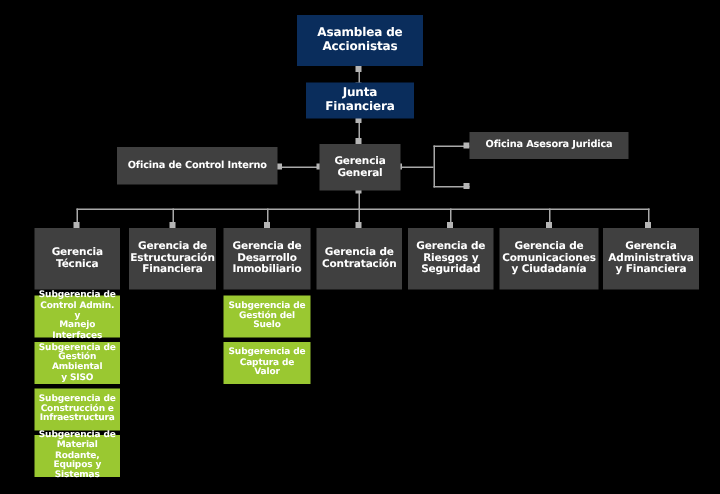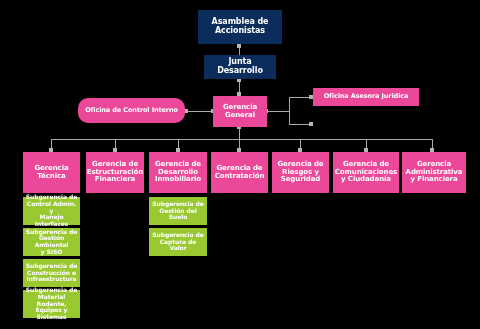--- a/index.html
+++ b/index.html
@@ -16,21 +16,21 @@
     text-align:center;
     font-weight:bold;
     color:#ffffff;
     line-height:1.12;
     box-sizing:border-box;
     padding:1px 2px;
     white-space:pre-line;
     letter-spacing:-0.1px;
   }
   .navy{background:#0a2d5c;font-size:8px;}
-  .blue{background:#ec4899;font-size:7px;}
+  .blue{background:#404040;font-size:7px;}
   .green{background:#9ac831;font-size:6px;}
 
   .line{position:absolute;background:#a9a9a9;}
   .h{height:1px;}
   .v{width:1px;}
 
   .cap{position:absolute;width:4px;height:4px;background:#b5b5b5;}
 </style>
 </head>
 <body>
@@ -79,26 +79,26 @@
   <div class="line v" style="left:366px;top:139px;height:13px;"></div>
   <div class="cap" style="left:364px;top:148px;"></div>
 
   <div class="line v" style="left:432px;top:139px;height:13px;"></div>
   <div class="cap" style="left:430px;top:148px;"></div>
 
   <div class="node navy" style="left:198px;top:10px;width:84px;height:34px;">Asamblea de
 Accionistas</div>
 
   <div class="node navy" style="left:204px;top:55px;width:72px;height:24px;">Junta
-Desarrollo</div>
+Financiera</div>
 
   <div class="node blue" style="left:213px;top:96px;width:54px;height:31px;">Gerencia
 General</div>
 
-  <div class="node blue" style="left:78px;top:98px;width:107px;height:25px;font-size:6.5px;border-radius:10px;">Oficina de Control Interno</div>
+  <div class="node blue" style="left:78px;top:98px;width:107px;height:25px;font-size:6.5px;">Oficina de Control Interno</div>
 
   <div class="node blue" style="left:313px;top:88px;width:106px;height:18px;font-size:6.5px;">Oficina Asesora Juridica</div>
 
 
   <div class="node blue" style="left:23px;top:152px;width:57px;height:41px;">Gerencia
 Técnica</div>
 
   <div class="node blue" style="left:86px;top:152px;width:58px;height:41px;">Gerencia de
 Estructuración
 Financiera</div>

